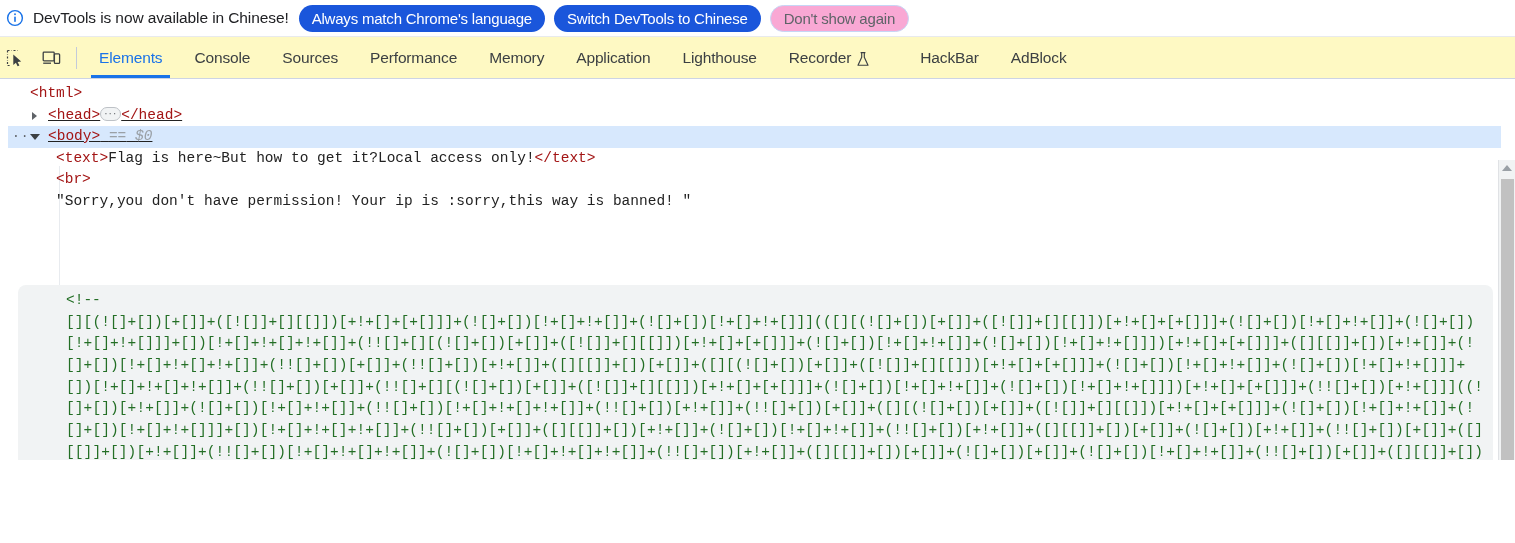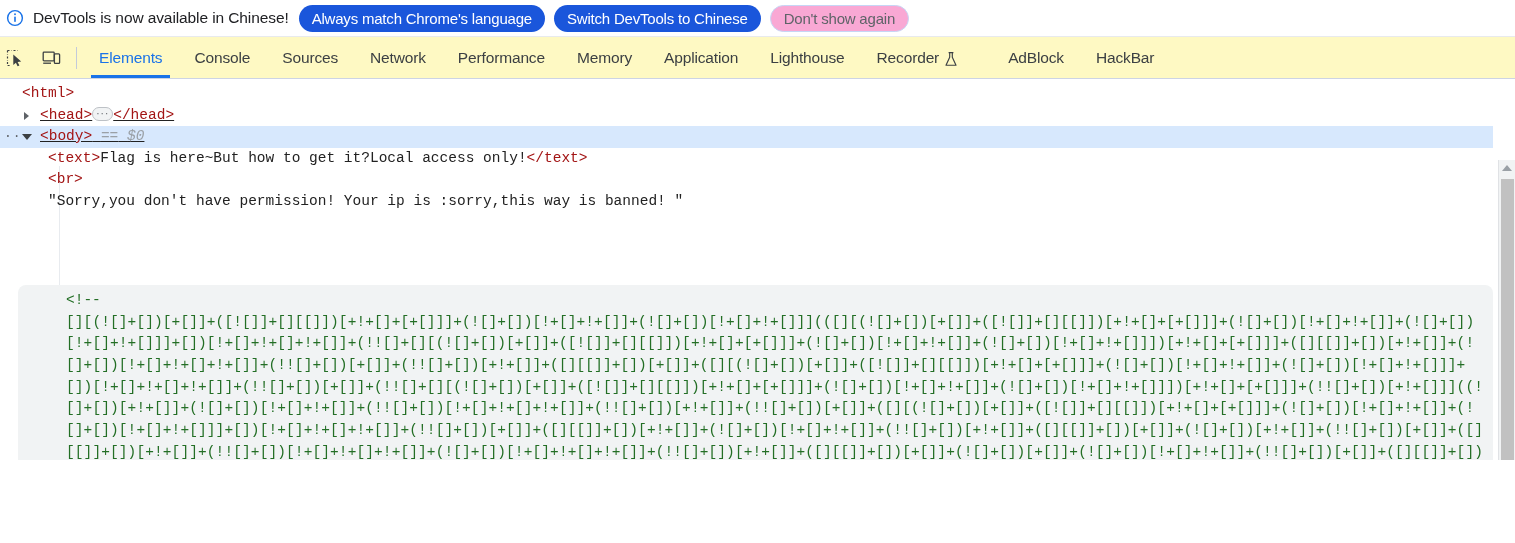--- a/index.html
+++ b/index.html
@@ -140,21 +140,21 @@
   
   .treepane {
     position: absolute;
     left: 0; right: 0;
     top: 80px; bottom: 0;
     background: #ffffff;
     overflow: hidden;
   }
   .tree {
     position: absolute;
-    left: 0; top: 0;
+    left: 8px; top: 0;
     width: 1493px;
     font-family: "Liberation Mono", monospace;
     font-size: 14.5px;
     line-height: 21.5px;
     color: #222222;
     padding-top: 3px;
     white-space: nowrap;
   }
   .node {
     position: relative;
@@ -316,23 +316,20 @@
       <button class="tab active">
           <span>Elements</span>
         </button>
       <button class="tab">
           <span>Console</span>
         </button>
       <button class="tab">
           <span>Sources</span>
         </button>
       <button class="tab">
-          <span>Network</span>
-        </button>
-      <button class="tab">
           <span>Performance</span>
         </button>
       <button class="tab">
           <span>Memory</span>
         </button>
       <button class="tab">
           <span>Application</span>
         </button>
       <button class="tab">
           <span>Lighthouse</span>
@@ -340,24 +337,24 @@
       <button class="tab">
         <span>Recorder</span>
         <span class="flask">
           <svg width="14" height="16" viewBox="0 0 14 16">
             <path d="M4.6 1.6 h4.8 M5.7 1.6 v4.6 L2 14.2 h10 L8.3 6.2 V1.6" fill="none" stroke="#3c4043" stroke-width="1.15" stroke-linejoin="round"></path>
           </svg>
         </span>
       </button>
       <span class="tab-gap"></span>
       <button class="tab">
+          <span>HackBar</span>
+        </button>
+      <button class="tab">
           <span>AdBlock</span>
-        </button>
-      <button class="tab">
-          <span>HackBar</span>
         </button>
     </div>
   </div>
 
   <div class="treepane">
     <div class="guide-line-top"></div>
     <div class="guide-line"></div>
 
     <div class="tree">
 

